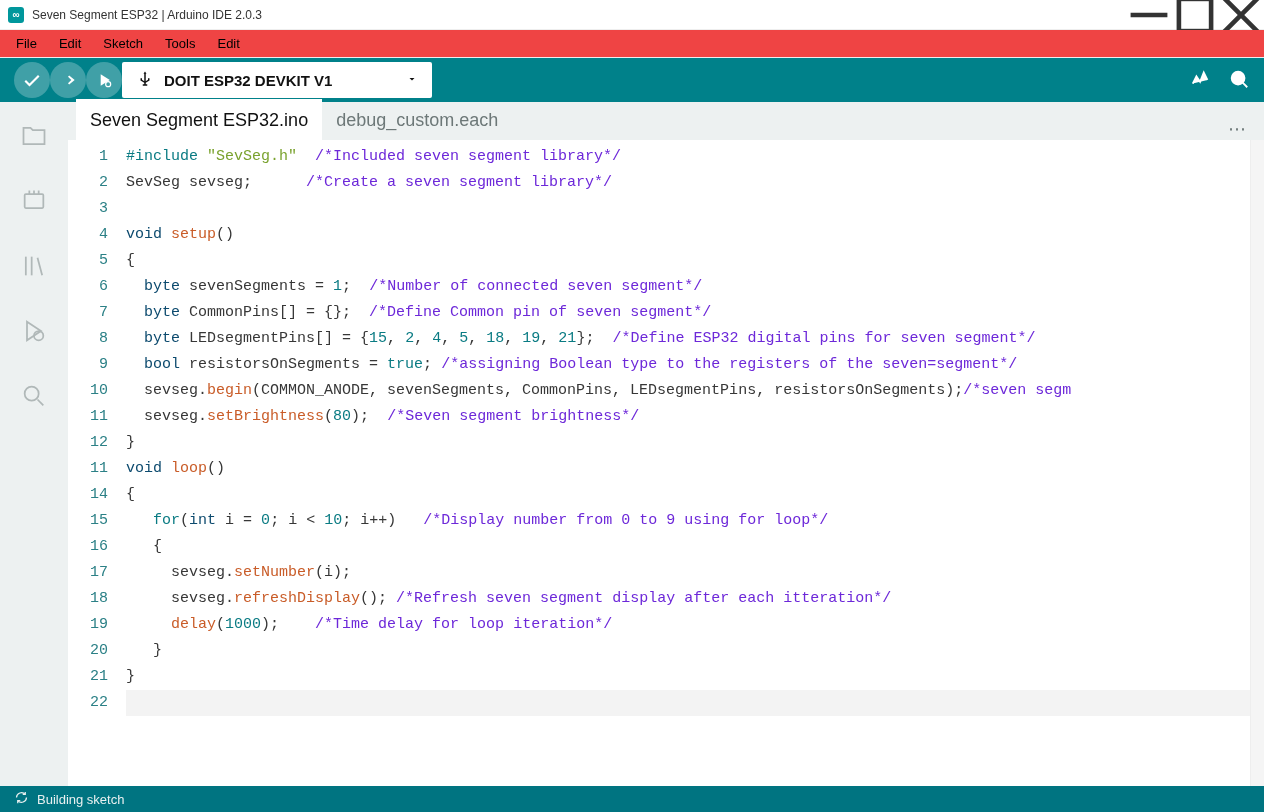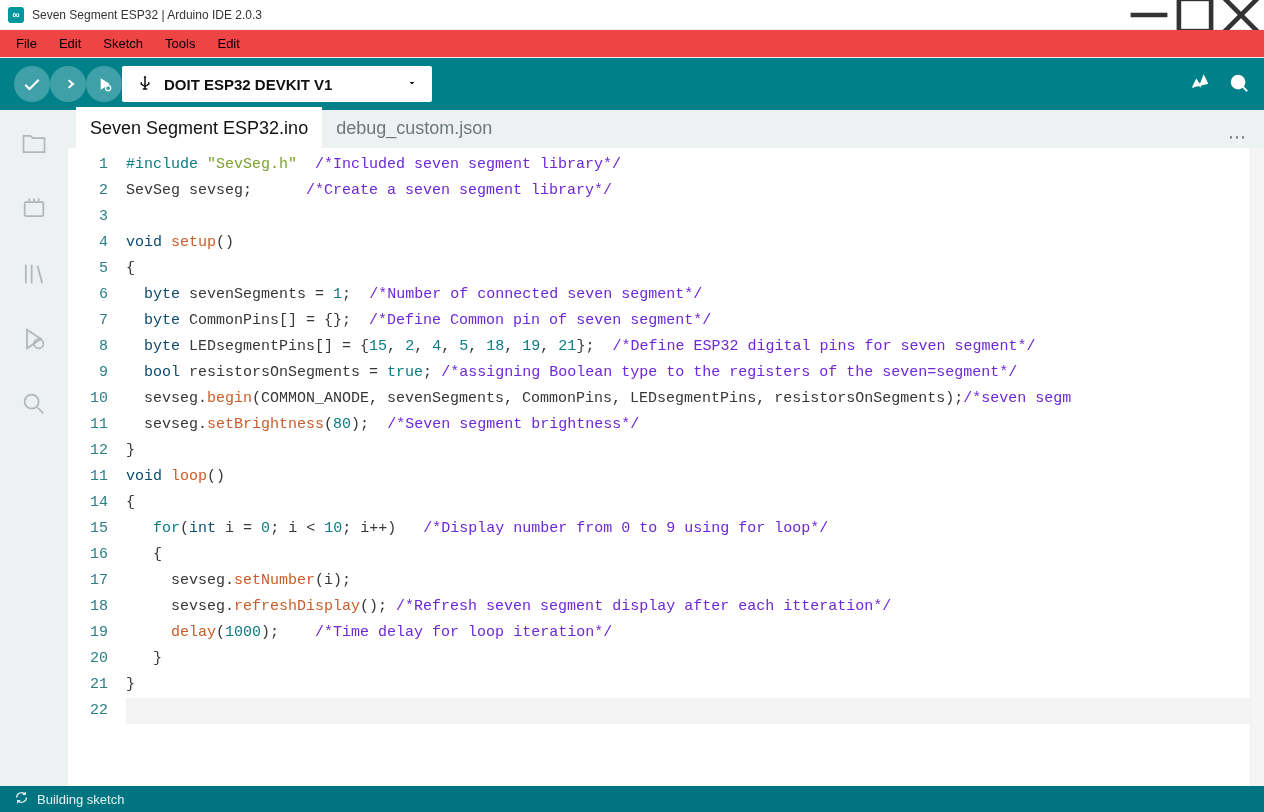--- a/index.html
+++ b/index.html
@@ -42,21 +42,21 @@
       background: #ef4444;
       display: flex;
       align-items: center;
       padding: 0 6px;
       gap: 2px;
       border-bottom: 1px solid #eee;
     }
     .menu-item { padding: 4px 10px; cursor: pointer; font-size: 13px; }
     
     .toolbar {
-      height: 52px;
+      height: 44px;
       background: #00818a;
       display: flex;
       align-items: center;
       padding: 0 14px;
     }
     .tool-btn {
       width: 36px; height: 36px;
       background: rgba(255,255,255,0.25);
       border-radius: 50%;
       display: flex; align-items: center; justify-content: center;
@@ -276,21 +276,21 @@
       <svg viewBox="0 0 24 24">
           <circle cx="10" cy="10" r="6"></circle>
           <line x1="15" y1="15" x2="20" y2="20"></line>
         </svg>
     </div>
   </div>
 
   <div class="editor-area">
     <div class="tabbar">
       <div class="tab active">Seven Segment ESP32.ino</div>
-      <div class="tab">debug_custom.json</div>
+      <div class="tab">debug_custom.each</div>
       <div class="tab-actions">⋯</div>
     </div>
 
     <div class="code-container">
       <div class="gutter" id="gutter">
           <div>1</div>
           <div>2</div>
           <div>3</div>
           <div>4</div>
           <div>5</div>

